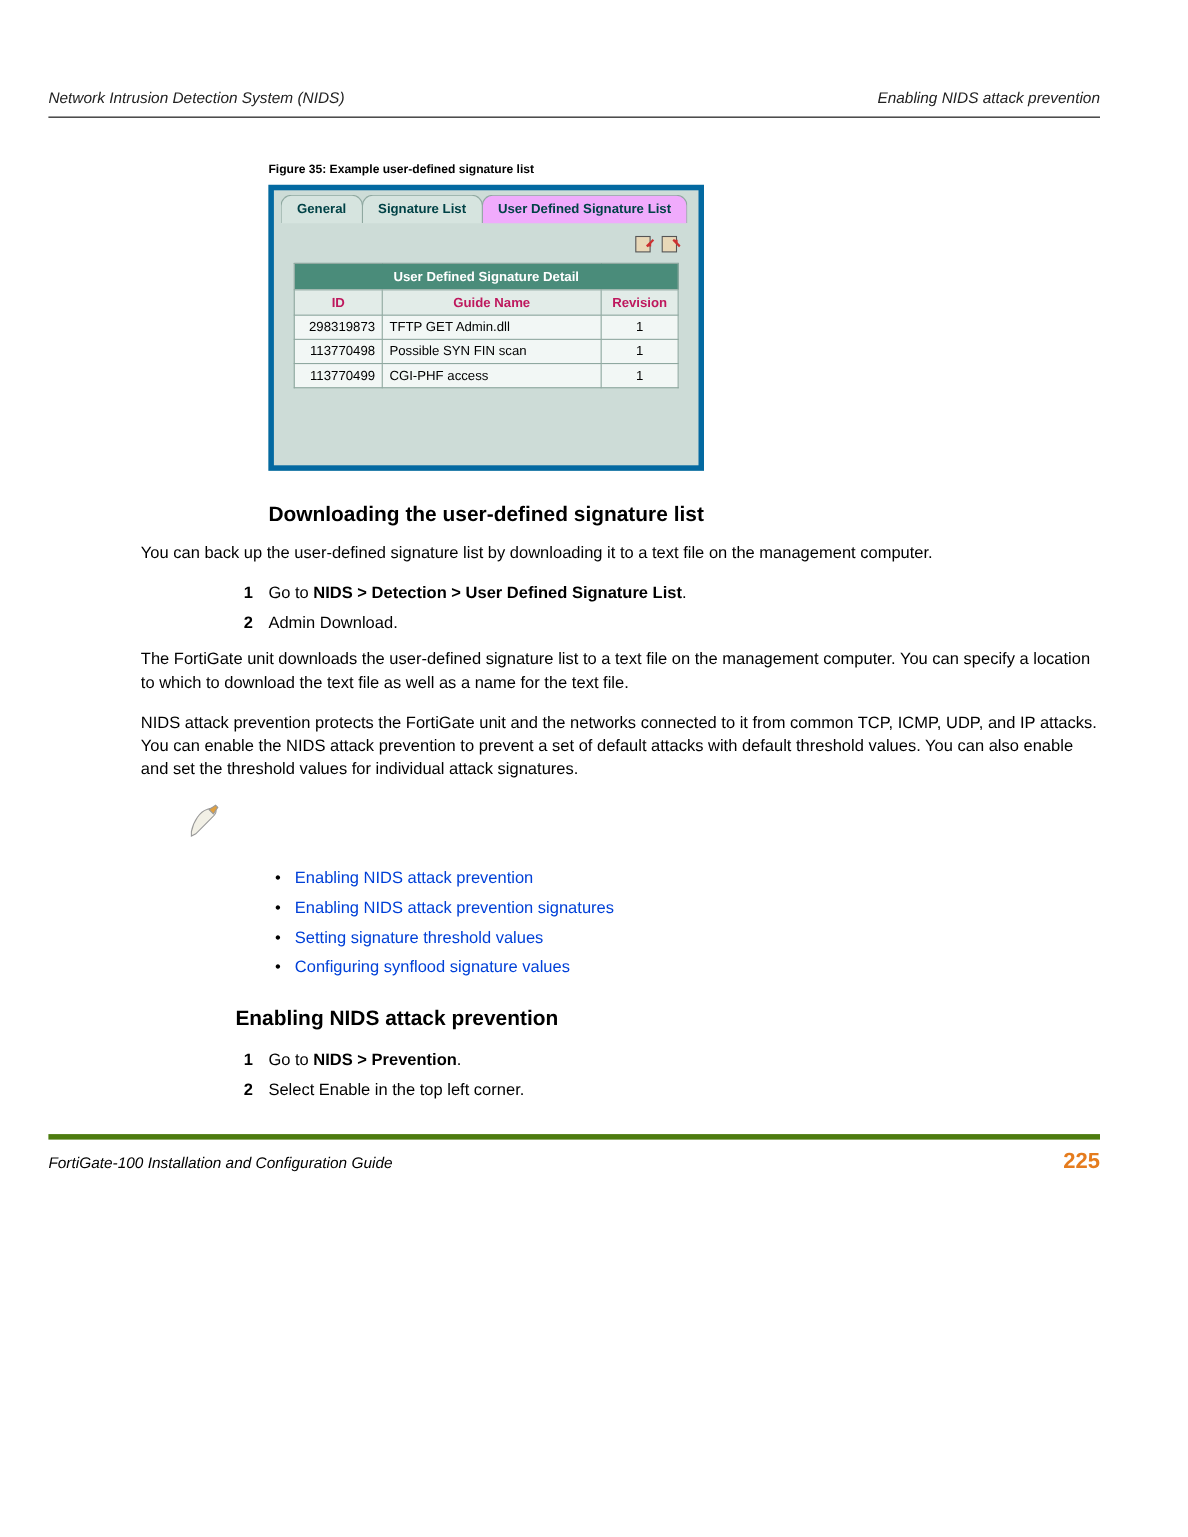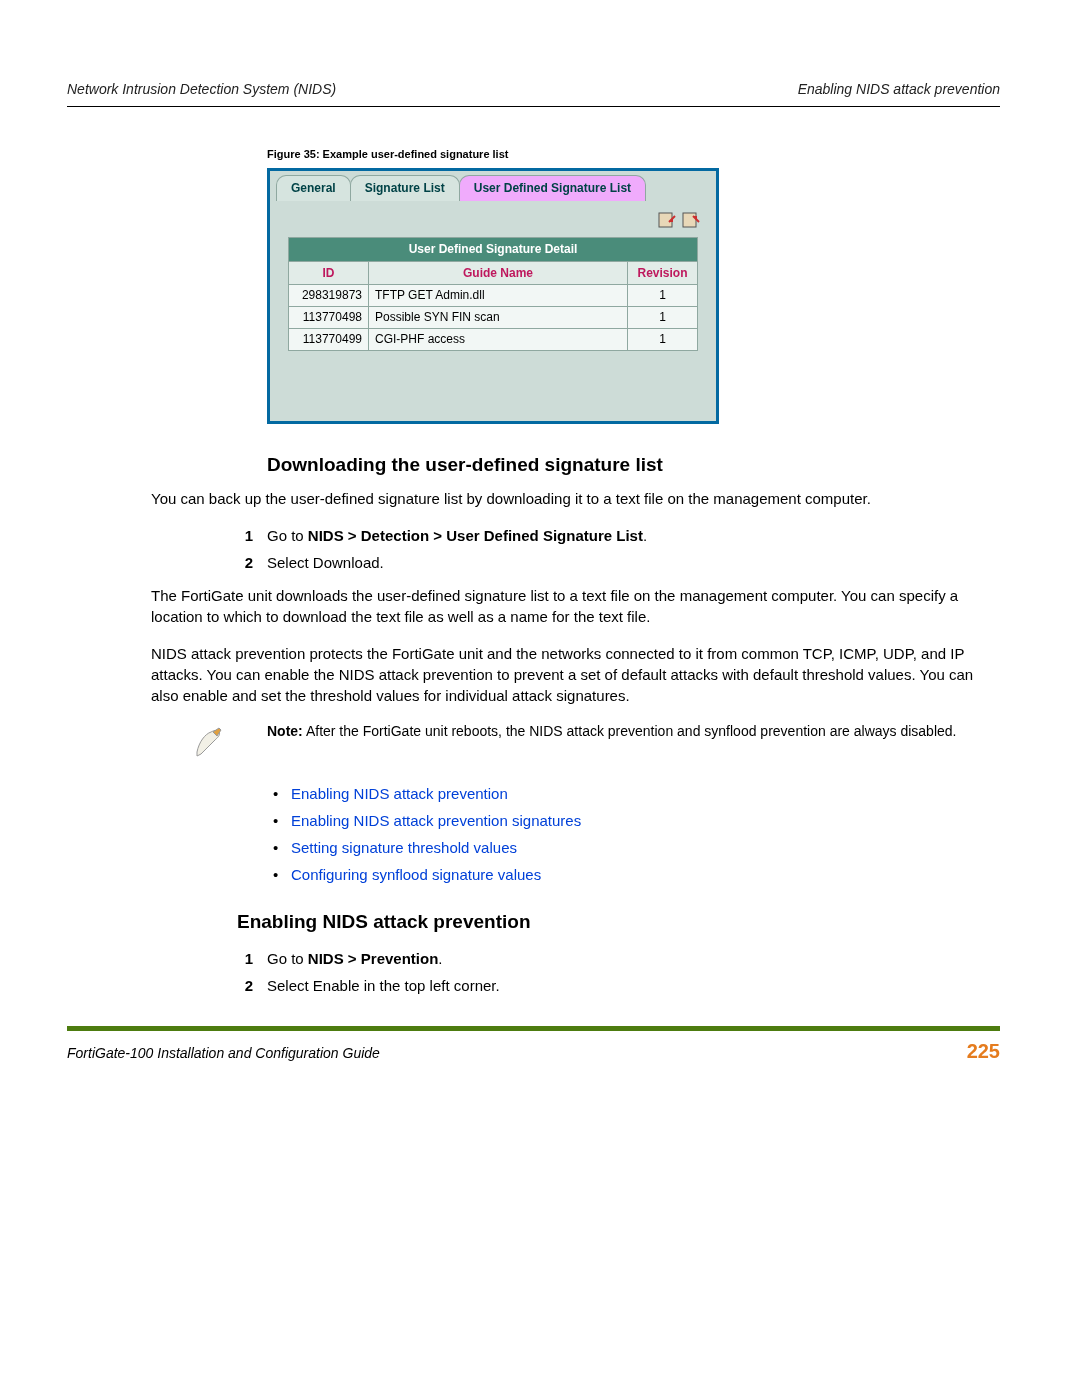--- a/index.html
+++ b/index.html
@@ -6,43 +6,43 @@
   body {
     font-family: Arial, Helvetica, sans-serif;
     background: #ffffff;
     width: 1080px;
     margin: 0 auto;
     color: #000;
     font-size: 15px;
     line-height: 1.4;
   }
   .page {
-    padding: 80px 80px 40px 67px;
+    padding: 80px 80px 40px 44px;
   }
   .header {
     display: flex;
     justify-content: space-between;
     font-style: italic;
     font-size: 14px;
     color: #222;
     padding-bottom: 6px;
     border-bottom: 1px solid #000;
     margin-bottom: 40px;
   }
   .figcap {
     font-weight: bold;
     font-size: 11px;
     margin-left: 200px;
     margin-bottom: 6px;
   }
   .screenshot {
     margin-left: 200px;
-    width: 452px;
+    width: 396px;
     background: #cddcd7;
-    border: 3px solid #0369a1;
+    border: 5px solid #0369a1;
     padding-bottom: 70px;
     margin-bottom: 28px;
   }
   .tabbar {
     display: flex;
     align-items: flex-end;
     padding-top: 4px;
     padding-left: 6px;
     gap: 0;
   }
@@ -254,38 +254,35 @@
   <div class="bodytext">You can back up the user-defined signature list by downloading it to a text file on the management computer.</div>
 
   <div class="ol-row">
     <div class="ol-num">1</div>
     <div class="ol-text">
       <span>Go to </span><b>NIDS &gt; Detection &gt; User Defined Signature List</b><span>.</span>
     </div>
   </div>
   <div class="ol-row">
     <div class="ol-num">2</div>
-    <div class="ol-text">Select Download.</div>
+    <div class="ol-text">Admin Download.</div>
   </div>
   <div class="bodytext" style="margin-top:12px;">The FortiGate unit downloads the user-defined signature list to a text file on the management computer. You can specify a location to which to download the text file as well as a name for the text file.</div>
 
 
   <div class="bodytext">NIDS attack prevention protects the FortiGate unit and the networks connected to it from common TCP, ICMP, UDP, and IP attacks. You can enable the NIDS attack prevention to prevent a set of default attacks with default threshold values. You can also enable and set the threshold values for individual attack signatures.</div>
 
   <div class="noteblock">
     <div class="noteicon">
       <span>
         <svg width="36" height="36" viewBox="0 0 36 36">
           <path d="M6 28 C8 18 14 10 20 8 C22 7 26 5 28 8 C30 11 26 14 24 16 L10 30 L6 32 Z" fill="#f2f0e6" stroke="#999" stroke-width="1"></path>
           <path d="M22 8 L28 4 L30 6 L26 12 Z" fill="#e0a040" stroke="#999"></path>
         </svg>
       </span>
-    </div>
-    <div class="notetext">
-      <b>Note:</b><span> After the FortiGate unit reboots, the NIDS attack prevention and synflood prevention are always disabled.</span>
     </div>
   </div>
 
   <div class="linklist">
     <div class="li">
         <span class="bullet">•</span>
         <a href="#">Enabling NIDS attack prevention</a>
       </div>
     <div class="li">
         <span class="bullet">•</span>

